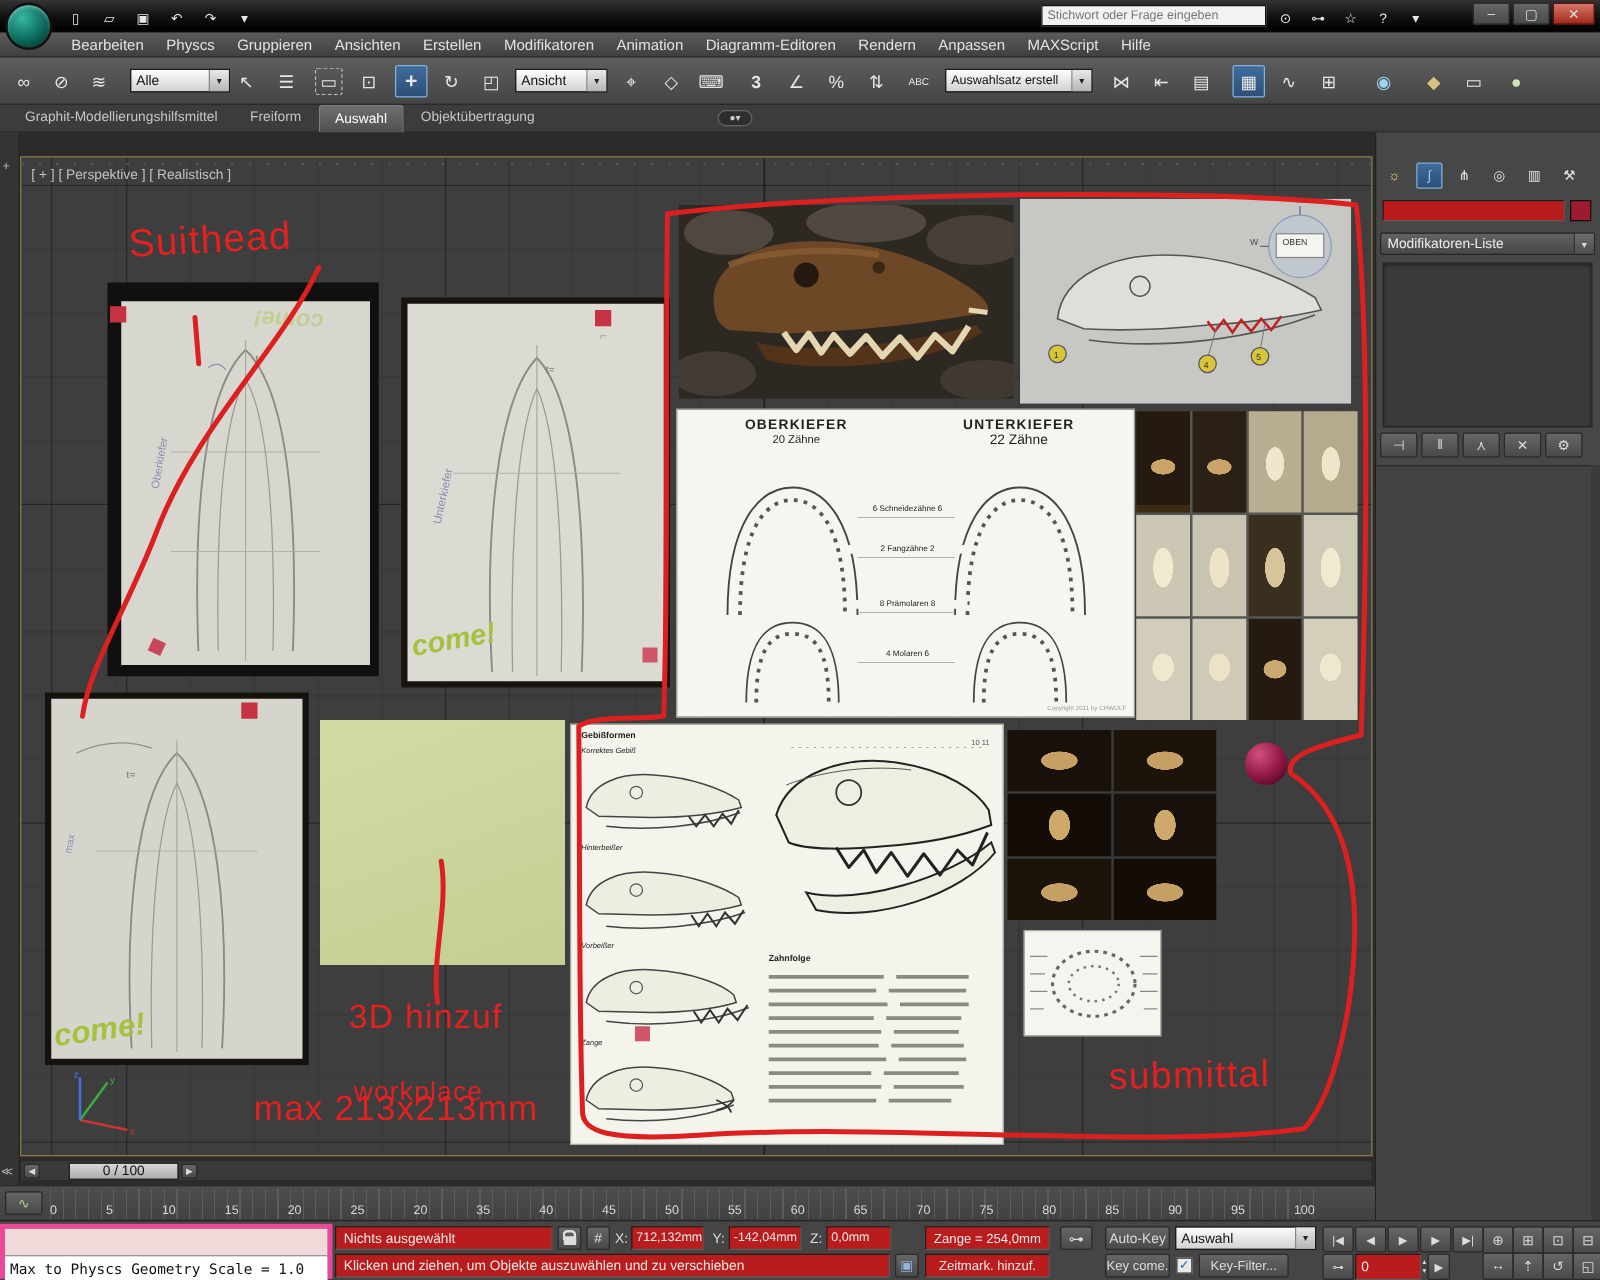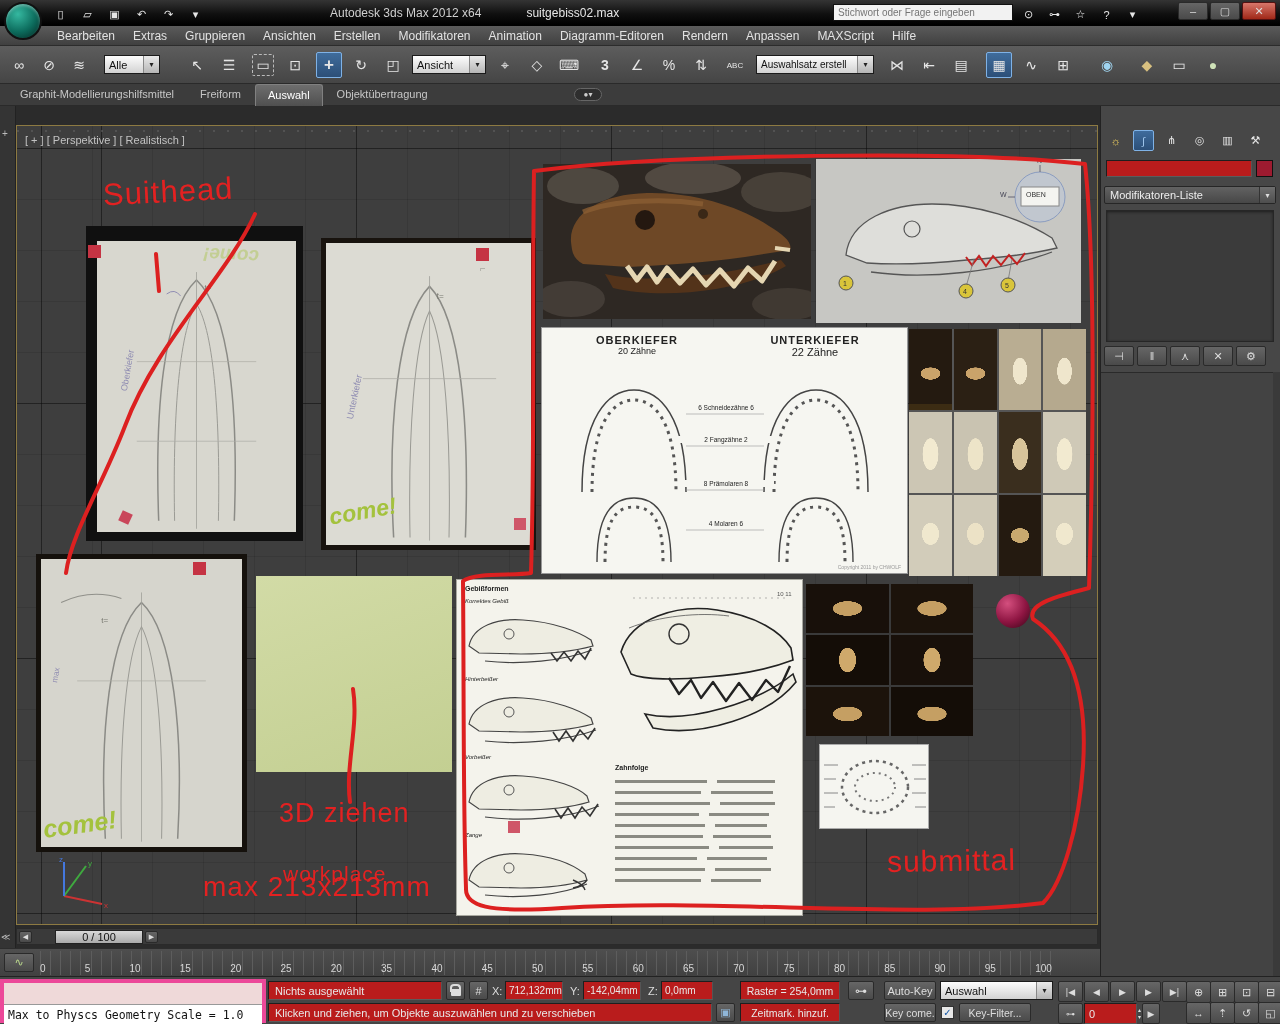--- a/index.html
+++ b/index.html
@@ -45,24 +45,20 @@
 
   <div class="a" style="left:0;top:0;width:1280px;height:26px;background:linear-gradient(#343434,#101010 55%,#000);border-bottom:1px solid #000">
     <div class="a flex" style="left:50px;top:4px;gap:6px">
       <span class="ico sm">▯</span>
       <span class="ico sm">▱</span>
       <span class="ico sm">▣</span>
       <span class="ico sm">↶</span>
       <span class="ico sm">↷</span>
       <span class="ico sm">▾</span>
     </div>
-    <div class="a flex" style="left:330px;top:0;height:26px;gap:45px">
-      <span style="color:#cfcfcf;font-size:12px">Autodesk 3ds Max  2012 x64</span>
-      <span style="color:#e6e6e6;font-size:12px">suitgebiss02.max</span>
-    </div>
     <input class="a" style="left: 833px; top: 4px; width: 180px; height: 17px; background: rgb(242, 242, 242); border: 1px solid rgb(17, 17, 17); font-size: 10px; color: rgb(68, 68, 68); padding: 0px 4px;" placeholder="Stichwort oder Frage eingeben">
     <div class="a flex" style="left:1018px;top:4px;gap:5px">
       <span class="ico sm">⊙</span>
       <span class="ico sm">⊶</span>
       <span class="ico sm">☆</span>
       <span class="ico sm">?</span>
       <span class="ico sm">▾</span>
     </div>
     <div class="a flex" style="right:4px;top:2px;gap:2px">
       <span class="btn" style="width:28px;height:16px">–</span>
@@ -72,39 +68,39 @@
   </div>
 
   <div class="a" style="left:4px;top:2px;width:38px;height:38px;border-radius:50%;z-index:60;
               background:radial-gradient(circle at 35% 30%,#35b8a0,#0c6b5c 55%,#06332c 90%);
               border:2px solid #111;box-shadow:inset 0 2px 3px rgba(255,255,255,.35)"></div>
 
   <div class="a flex" style="left:0;top:26px;width:1280px;height:20px;background:linear-gradient(#5b5b5b,#404040);border-bottom:1px solid #2c2c2c">
     <div style="width:48px"></div>
     <div class="flex">
         <span class="menu-item">Bearbeiten</span>
-        <span class="menu-item">Extras</span>
+        <span class="menu-item">Physcs</span>
         <span class="menu-item">Gruppieren</span>
         <span class="menu-item">Ansichten</span>
         <span class="menu-item">Erstellen</span>
         <span class="menu-item">Modifikatoren</span>
         <span class="menu-item">Animation</span>
         <span class="menu-item">Diagramm-Editoren</span>
         <span class="menu-item">Rendern</span>
         <span class="menu-item">Anpassen</span>
         <span class="menu-item">MAXScript</span>
         <span class="menu-item">Hilfe</span>
       </div>
   </div>
 
   <div class="a" style="left:0;top:46px;width:1280px;height:38px;background:linear-gradient(#5d5d5d,#454545);border-bottom:1px solid #2a2a2a">
     <span class="ico a" style="left:6px;top:6px">∞</span>
     <span class="ico a" style="left:36px;top:6px">⊘</span>
     <span class="ico a" style="left:66px;top:6px">≋</span>
-    <div class="combo a" style="left:104px;top:9px;width:56px">
+    <div class="combo a" style="left:104px;top:9px;width:80px">
       <span>Alle</span>
         <span class="arr">▾</span>
     </div>
     <span class="ico a" style="left:184px;top:6px">↖</span>
     <span class="ico a" style="left:216px;top:6px">☰</span>
     <span class="ico a" style="left:250px;top:6px;border:1px dashed #bbb;width:22px;height:22px;margin:2px">▭</span>
     <span class="ico a" style="left:282px;top:6px">⊡</span>
     <span class="ico a active" style="left:316px;top:6px;font-weight:bold;font-size:17px">+</span>
     <span class="ico a" style="left:348px;top:6px">↻</span>
     <span class="ico a" style="left:380px;top:6px">◰</span>
@@ -416,21 +412,21 @@
     </svg>
 
     <svg class="a" style="left:0;top:0;pointer-events:none;z-index:30" width="1082" height="800" viewBox="0 0 1082 800">
       <path d="M517,45 C650,28 950,24 1068,38 C1080,150 1075,370 1072,462 C1040,470 1010,478 1016,493 C1060,522 1070,580 1066,640 C1062,700 1046,757 1026,777 C900,794 700,772 545,782 C470,787 448,780 449,762 C446,680 447,560 446,455 C458,446 496,450 514,447 C518,320 515,170 517,45" fill="none" stroke="#dc2020" stroke-width="4" stroke-linecap="round" stroke-linejoin="round"></path>
       <path d="M238,88 C210,150 140,215 108,300 C85,360 54,408 49,447" fill="none" stroke="#dc2020" stroke-width="4" stroke-linecap="round"></path>
       <path d="M336,563 C342,600 328,640 333,676" fill="none" stroke="#dc2020" stroke-width="4" stroke-linecap="round"></path>
       <path d="M139,128 L142,165" fill="none" stroke="#dc2020" stroke-width="4" stroke-linecap="round"></path>
     </svg>
 
     <div class="redtxt" style="left:86px;top:48px;font-size:31px;transform:rotate(-3deg)">Suithead</div>
-    <div class="redtxt" style="left:262px;top:672px;font-size:27px;transform:rot(-1deg)">3D ziehen</div>
+    <div class="redtxt" style="left:262px;top:672px;font-size:27px;transform:rot(-1deg)">3D hinzuf</div>
     <div class="redtxt" style="left:266px;top:736px;font-size:21px">workplace</div>
     <div class="redtxt" style="left:186px;top:745px;font-size:28px">max 213x213mm</div>
     <div class="redtxt" style="left:870px;top:718px;font-size:30px;transform:rotate(-1deg)">submittal</div>
 
     <div class="rsq" style="left:71px;top:119px"></div>
     <div class="rsq" style="left:459px;top:122px"></div>
     <div class="rsq" style="left:176px;top:436px"></div>
     <div class="rsq" style="left:103px;top:386px;width:11px;height:11px;transform:rotate(25deg);background:#c9465a"></div>
     <div class="rsq" style="left:497px;top:392px;width:12px;height:12px;background:#cf5668"></div>
     <div class="rsq" style="left:491px;top:695px;width:12px;height:12px;background:#cf5668"></div>
@@ -515,21 +511,21 @@
       <span class="lockshackle"></span>
         <span class="lockbody"></span>
     </div>
     <div class="btn a" style="left:469px;top:4px;width:19px;height:19px">#</div>
     <span class="a" style="left:492px;top:8px;font-size:11px">X:</span>
     <div class="a inset flex" style="left:505px;top:4px;width:58px;height:19px;padding-left:3px;font-size:10px">712,132mm</div>
     <span class="a" style="left:570px;top:8px;font-size:11px">Y:</span>
     <div class="a inset flex" style="left:583px;top:4px;width:58px;height:19px;padding-left:3px;font-size:10px">-142,04mm</div>
     <span class="a" style="left:648px;top:8px;font-size:11px">Z:</span>
     <div class="a inset flex" style="left:661px;top:4px;width:52px;height:19px;padding-left:3px;font-size:10px">0,0mm</div>
-    <div class="a inset flex" style="left:740px;top:4px;width:100px;height:19px;justify-content:center;font-size:10.5px">Raster = 254,0mm</div>
+    <div class="a inset flex" style="left:740px;top:4px;width:100px;height:19px;justify-content:center;font-size:10.5px">Zange = 254,0mm</div>
     <span class="btn a" style="left:848px;top:4px;width:26px;height:19px;font-size:12px">⊶</span>
     <span class="btn a" style="left:884px;top:4px;width:52px;height:19px">Auto-Key</span>
     <div class="combo a" style="left:940px;top:4px;width:113px">
       <span>Auswahl</span>
         <span class="arr">▾</span>
     </div>
 
     <div class="a inset flex" style="left:268px;top:26px;width:444px;height:19px;padding-left:6px;font-size:11px">Klicken und ziehen, um Objekte auszuwählen und zu verschieben</div>
     <span class="btn a" style="left:716px;top:26px;width:19px;height:19px;color:#8fb6d8">▣</span>
     <div class="a inset flex" style="left:740px;top:26px;width:100px;height:19px;justify-content:center;font-size:10.5px">Zeitmark. hinzuf.</div>

